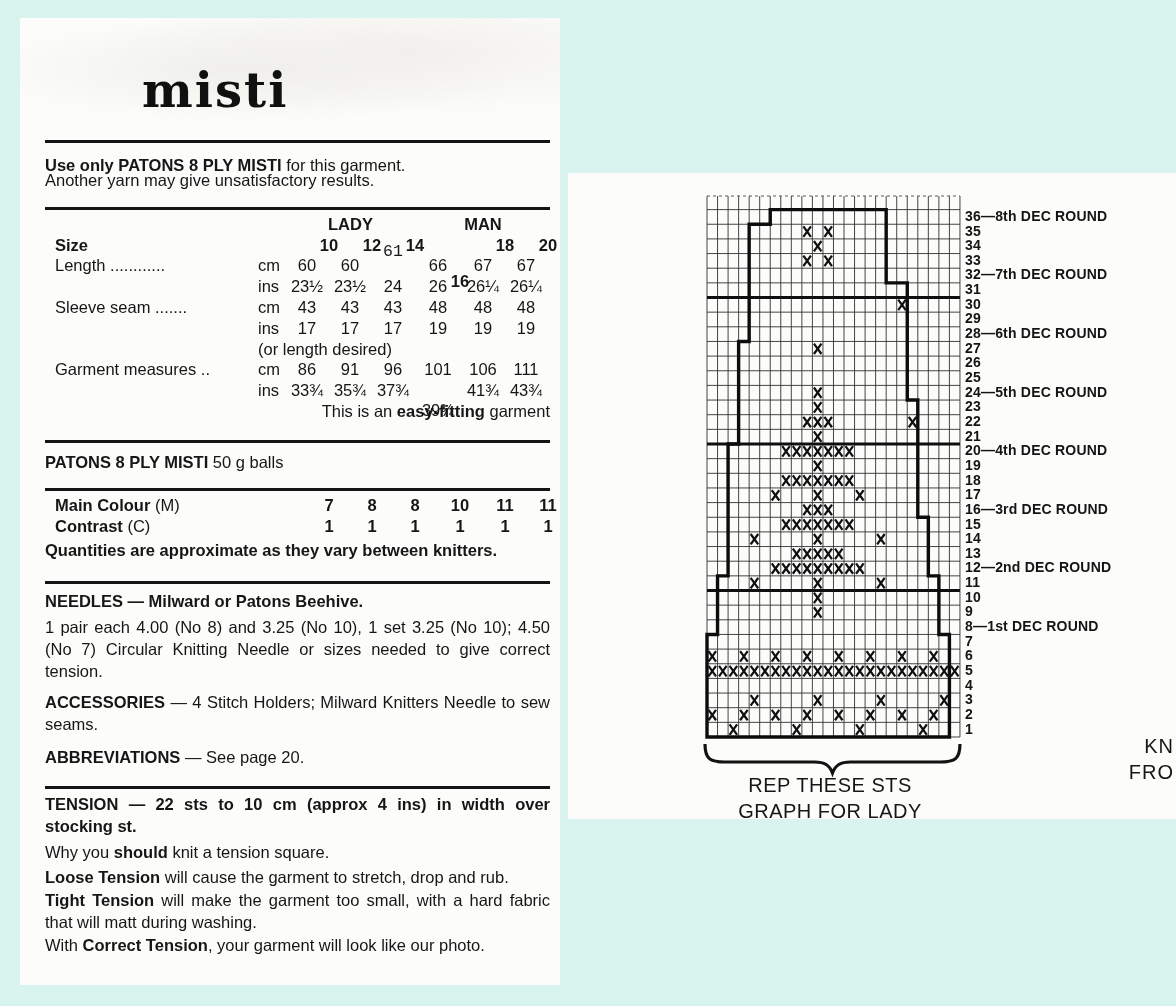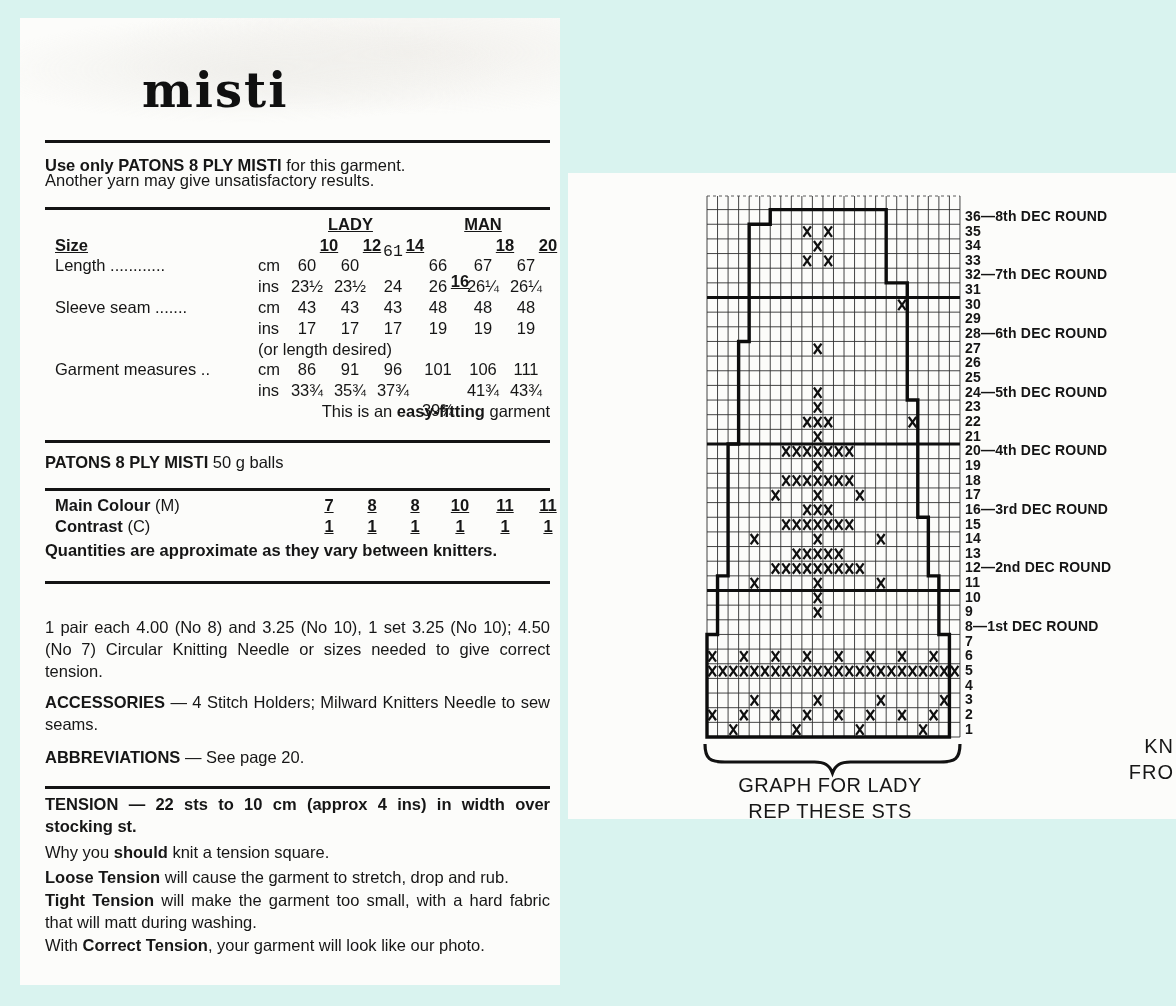--- a/index.html
+++ b/index.html
@@ -15,21 +15,21 @@
         background:radial-gradient(ellipse at 42% 45%, #edece8 0%, rgba(237,236,232,0) 60%),
                    radial-gradient(ellipse at 72% 30%, #efede9 0%, rgba(239,237,233,0) 55%);
         opacity:.8;}
   .line{position:absolute;left:25px;width:505px;font-size:16.5px;line-height:22px;white-space:nowrap;}
   .wrap{white-space:normal;}
   .just{text-align:justify;}
   b{font-weight:bold;}
   .tbl-label{position:absolute;left:35px;font-size:16.5px;white-space:nowrap;}
   .tbl-unit{position:absolute;left:238px;font-size:16.5px;white-space:nowrap;}
   .tbl-val{position:absolute;width:44px;text-align:center;font-size:16.5px;}
-  .tbl-bold{font-weight:bold;text-decoration:underline;}
+  .tbl-bold{font-weight:bold;}
   #size-footer{position:absolute;right:10px;text-align:right;font-size:16.5px;white-space:nowrap;}
   #graph-caption{position:absolute;left:112px;top:599px;width:300px;text-align:center;
         font-size:20px;line-height:26px;letter-spacing:.5px;white-space:nowrap;}
   #side-text{position:absolute;right:2px;top:560px;text-align:right;font-size:20px;
         line-height:26px;letter-spacing:1px;}
   svg text{font-family:"Liberation Sans",sans-serif;}
 </style>
 </head>
 <body>
 
@@ -130,20 +130,23 @@
       <div class="tbl-val tbl-bold" style="top: 499px; left: 418px;">1</div>
       <div class="tbl-val tbl-bold" style="top: 499px; left: 463px;">1</div>
       <div class="tbl-val tbl-bold" style="top: 499px; left: 506px;">1</div>
     </div>
   <div class="line" style="top:521px">
     <b>Quantities are approximate as they vary between knitters.</b>
   </div>
 
   <div class="rule" style="top:563px"></div>
 
+  <div class="line" style="top:572px">
+    <b>NEEDLES — Milward or Patons Beehive.</b>
+  </div>
   <div class="line wrap just" style="top:598px">1 pair each 4.00 (No 8) and 3.25 (No 10), 1 set 3.25 (No 10); 4.50 (No 7) Circular Knitting Needle or sizes needed to give correct tension.</div>
 
   <div class="line wrap just" style="top:673px">
     <b>ACCESSORIES</b><span> — 4 Stitch Holders; Milward Knitters Needle to sew seams.</span>
   </div>
 
   <div class="line" style="top:728px">
     <b>ABBREVIATIONS</b><span> — See page 20.</span>
   </div>
 
@@ -491,20 +494,20 @@
       <text x="396.96" y="135.75" font-size="14px" font-weight="bold" fill="#141414" letter-spacing="0.2">30</text>
       <text x="396.96" y="121.1" font-size="14px" font-weight="bold" fill="#141414" letter-spacing="0.2">31</text>
       <text x="396.96" y="106.45" font-size="14px" font-weight="bold" fill="#141414" letter-spacing="0.2">32—7th DEC ROUND</text>
       <text x="396.96" y="91.80000000000001" font-size="14px" font-weight="bold" fill="#141414" letter-spacing="0.2">33</text>
       <text x="396.96" y="77.15" font-size="14px" font-weight="bold" fill="#141414" letter-spacing="0.2">34</text>
       <text x="396.96" y="62.50000000000001" font-size="14px" font-weight="bold" fill="#141414" letter-spacing="0.2">35</text>
       <text x="396.96" y="47.85" font-size="14px" font-weight="bold" fill="#141414" letter-spacing="0.2">36—8th DEC ROUND</text>
       <path d="M 137 571 C 137 586 142 589 157 589 L 246.48000000000002 589 C 256.48 589 261.48 592 264.48 600 C 267.48 592 272.48 589 282.48 589 L 371.96 589 C 386.96 589 391.96 586 391.96 571" fill="none" stroke="#121212" stroke-width="3.2"></path>
     </svg>
   <div id="graph-caption">
+    <div>REP THESE STS</div>
     <div>GRAPH FOR LADY</div>
-    <div>REP THESE STS</div>
   </div>
   <div id="side-text">
     <div>KN</div>
     <div>FRO</div>
   </div>
 </div>
 
 </body></html>

